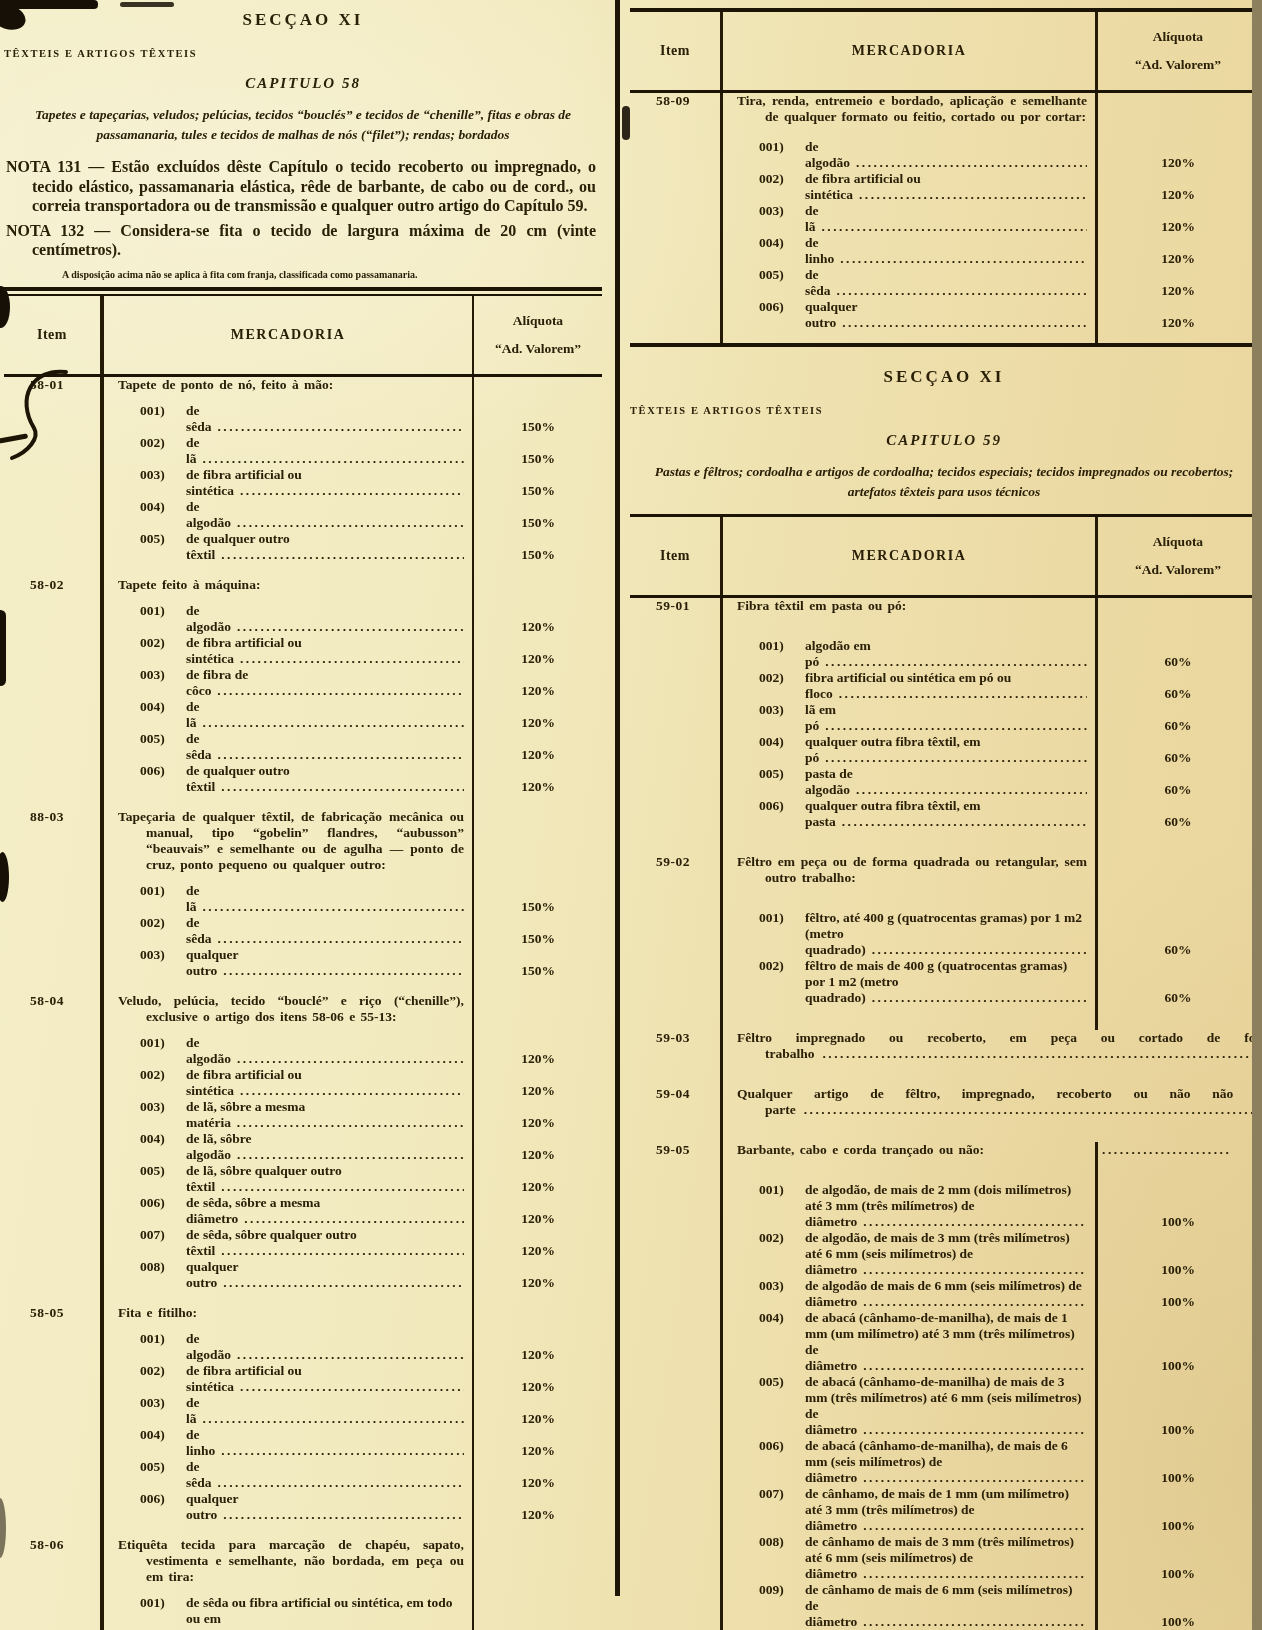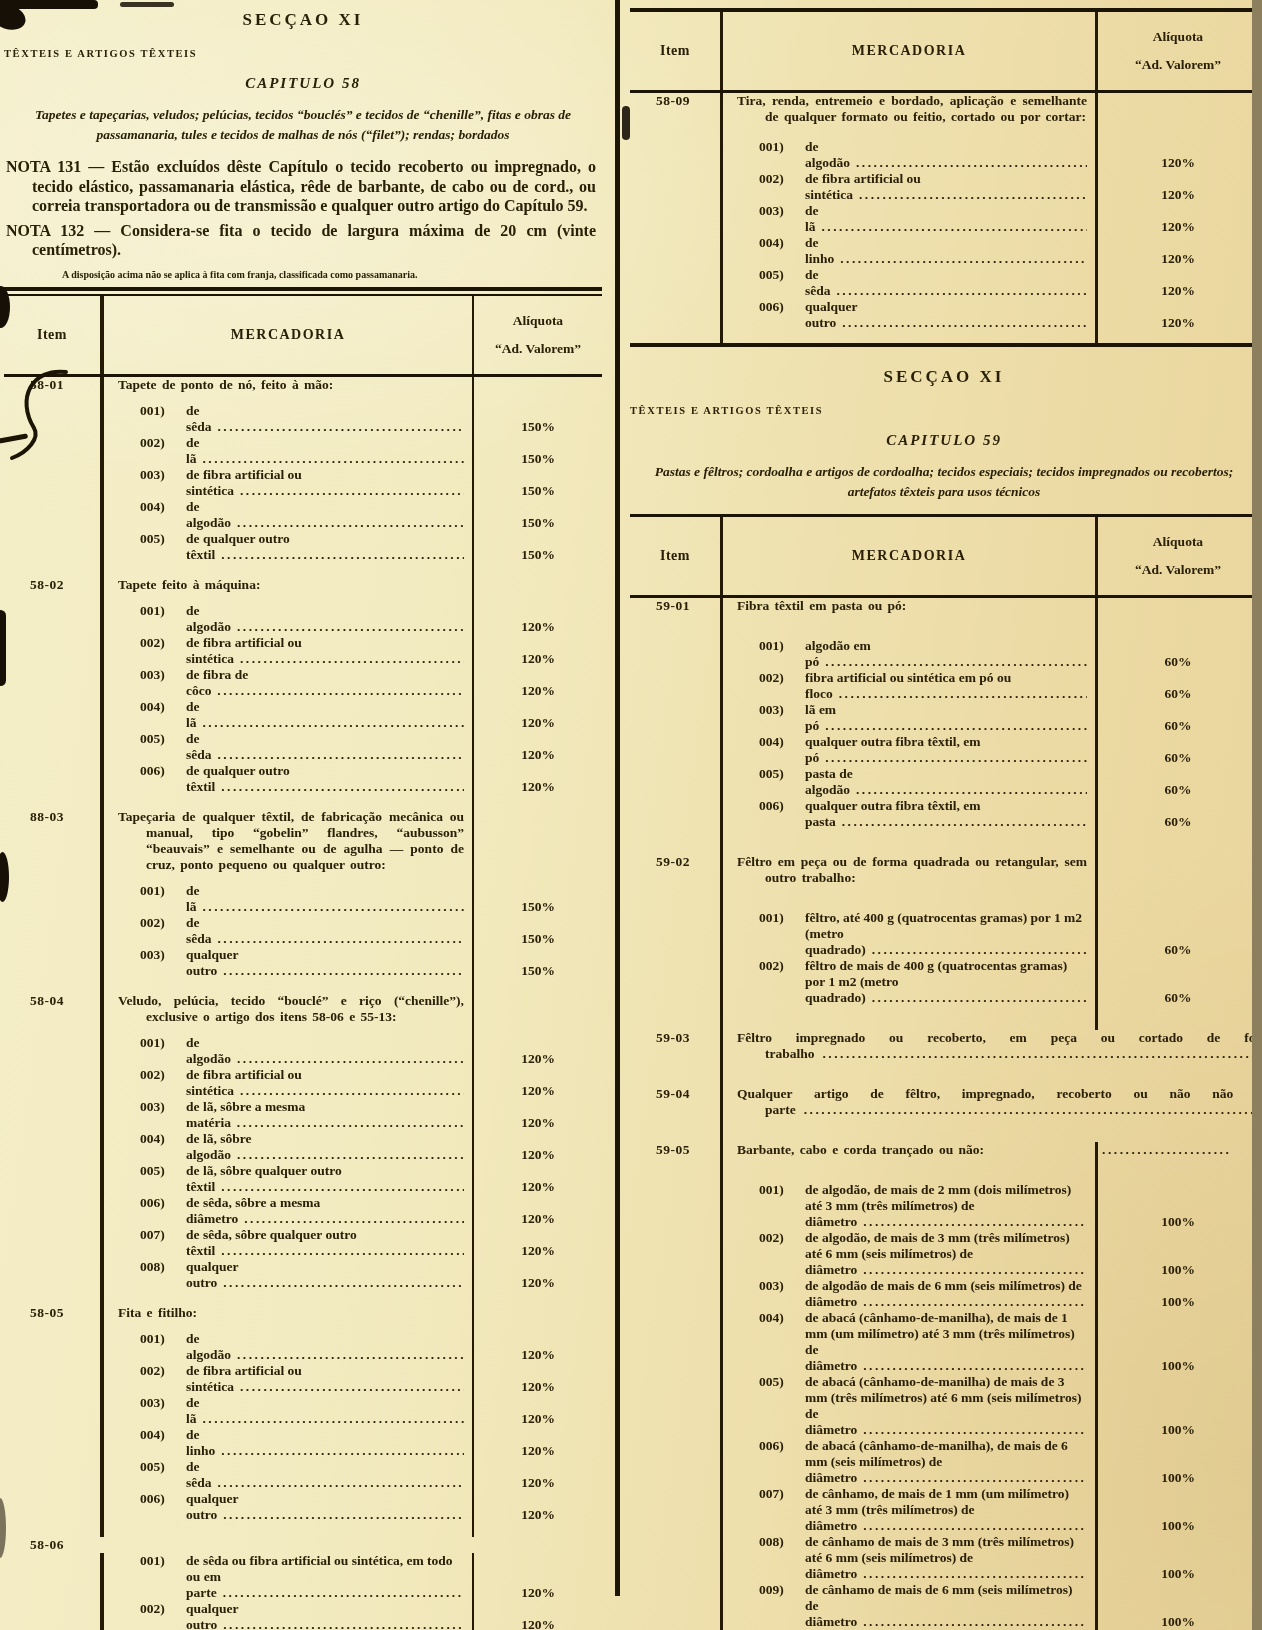--- a/index.html
+++ b/index.html
@@ -417,20 +417,23 @@
             <div class="cell c-mid">
               <div class="sub">
                 <div class="num">006)</div>
                 <div class="txt dotted">qualquer outro</div>
               </div>
             </div>
             <div class="cell c-rate">120%</div>
           </div>
           <div class="trow desc-row cols-l">
             <div class="cell c-item">58-06</div>
+            <div class="cell c-mid">
+              <div class="desc has-subs">Etiquêta tecida para marcação de chapéu, sapato, vestimenta e semelhante, não bordada, em peça ou em tira:</div>
+            </div>
             <div class="cell c-rate"></div>
           </div>
           <div class="trow sub-row cols-l">
             <div class="cell c-item"></div>
             <div class="cell c-mid">
               <div class="sub">
                 <div class="num">001)</div>
                 <div class="txt dotted">de sêda ou fibra artificial ou sintética, em todo ou em parte</div>
               </div>
             </div>

